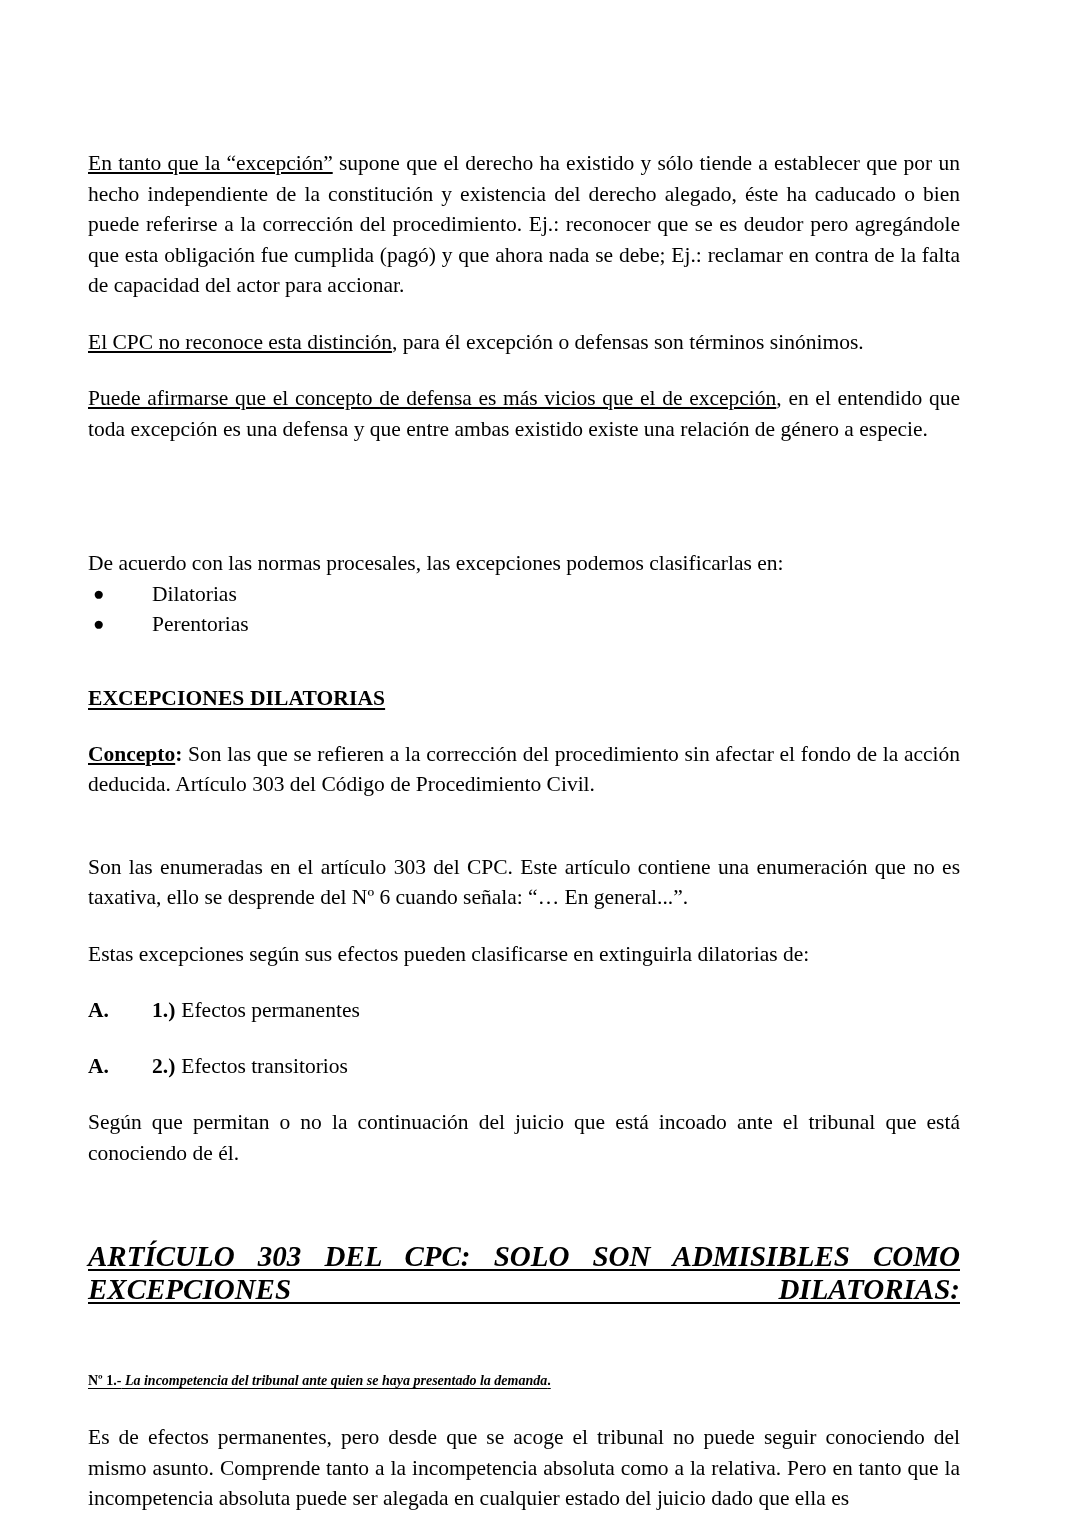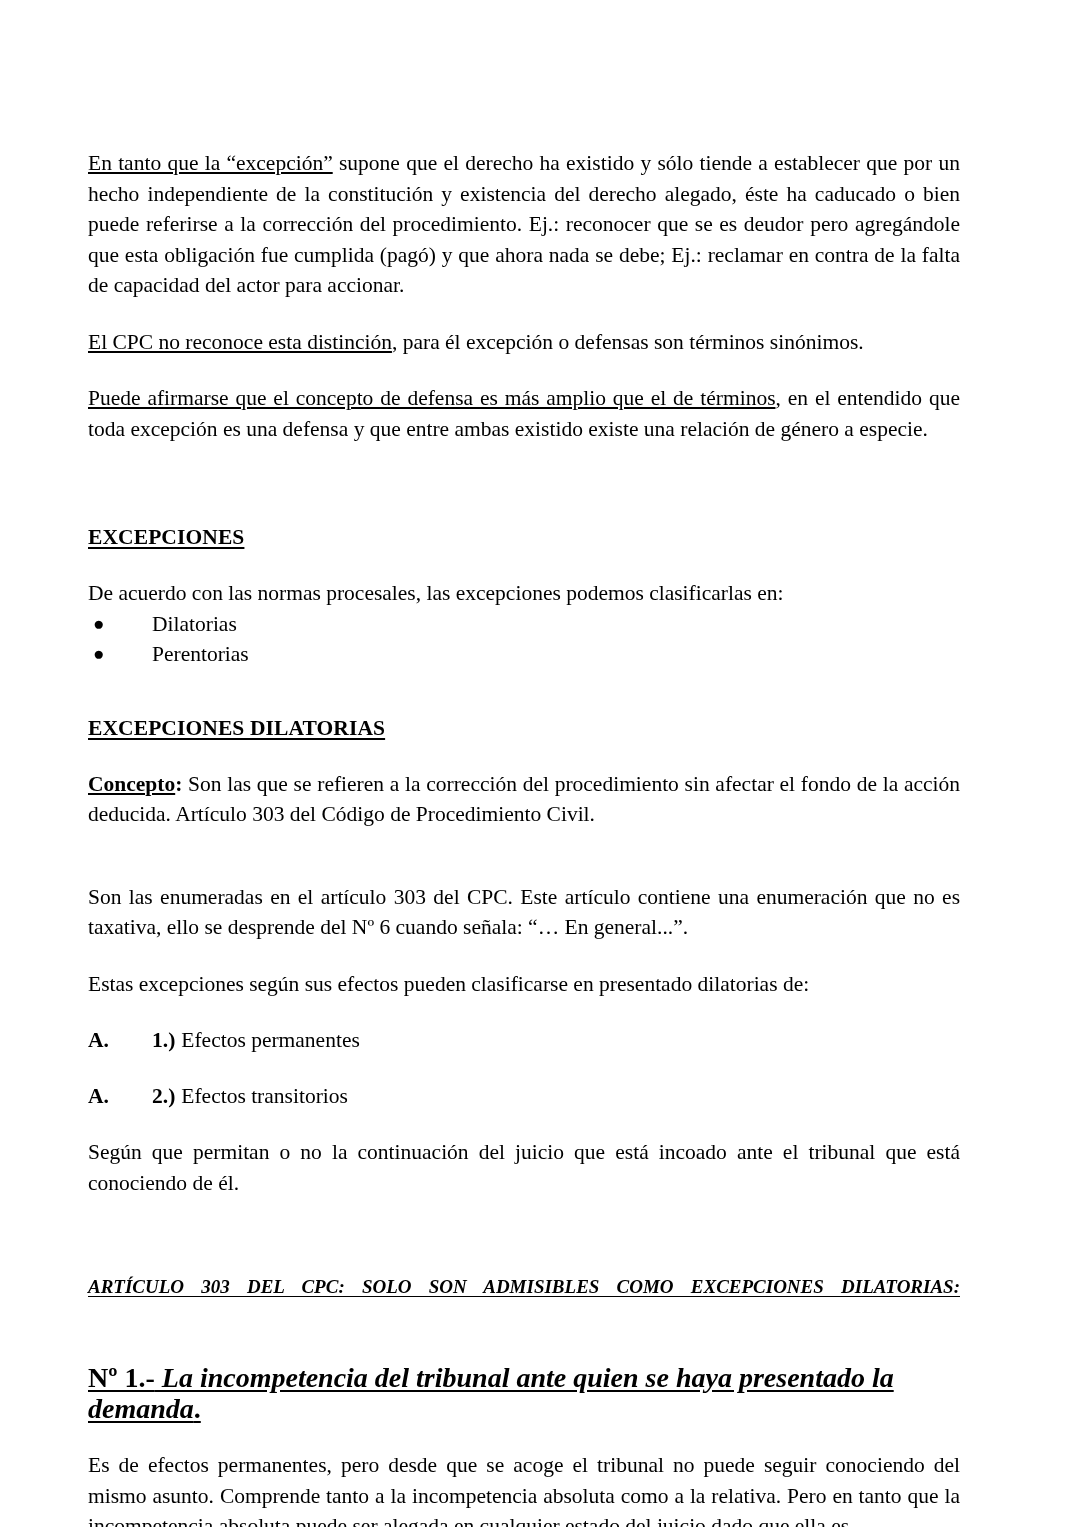--- a/index.html
+++ b/index.html
@@ -50,37 +50,37 @@
     margin: 0;
     font-size: 21.5px;
     line-height: 30px;
     font-weight: bold;
     text-decoration: underline;
     text-underline-offset: 3px;
     letter-spacing: 0.1px;
   }
   h2.heading-italic {
     margin: 0;
-    font-size: 19px;
+    font-size: 29px;
     line-height: 33px;
     font-weight: bold;
     font-style: italic;
     text-align: justify;
     text-decoration: underline;
     text-underline-offset: 3px;
   }
   h2.heading-italic::after {
     content: "";
     display: inline-block;
     width: 100%;
     height: 0;
   }
   h3.subheading {
     margin: 0;
-    font-size: 28px;
+    font-size: 14px;
     line-height: 31px;
     font-weight: bold;
     text-decoration: underline;
     text-underline-offset: 3px;
   }
   h3.subheading .it { font-style: italic; }
 
   
   ul.bullets {
     margin: 0;
@@ -126,25 +126,24 @@
   <div class="content">
 
     <p class="para"><span class="u">En tanto que la “excepción”</span><span> supone que el derecho ha existido y sólo tiende a establecer que por un hecho independiente de la constitución y existencia del derecho alegado, éste ha caducado o bien puede referirse a la corrección del procedimiento. Ej.: reconocer que se es deudor pero agregándole que esta obligación fue cumplida (pagó) y que ahora nada se debe;  Ej.: reclamar en contra de la falta de capacidad del actor para accionar.</span></p>
 
     <div class="gap-md"></div>
 
     <p class="para"><span class="u">El CPC  no reconoce esta distinción</span><span>, para él excepción o defensas son términos sinónimos.</span></p>
 
     <div class="gap-md"></div>
 
-    <p class="para"><span class="u">Puede afirmarse que el concepto de defensa es más amplio que el de términos</span><span>, en el entendido que toda excepción es una defensa y que entre ambas existido existe una relación de género a especie.</span></p>
+    <p class="para"><span class="u">Puede afirmarse que el concepto de defensa es más vicios que el de excepción</span><span>, en el entendido que toda excepción es una defensa y que entre ambas existido existe una relación de género a especie.</span></p>
 
     <div class="gap-xxl"></div>
 
-    <h2 class="heading">EXCEPCIONES</h2>
 
     <div class="gap-md"></div>
 
     <p class="para">De acuerdo con las normas procesales, las excepciones podemos clasificarlas en:</p>
 
     <ul class="bullets">
       <li><span class="bullet-glyph">●</span><span>Dilatorias</span></li>
       <li><span class="bullet-glyph">●</span><span>Perentorias</span></li>
     </ul>
 
@@ -158,21 +157,21 @@
 
     <div class="gap-md"></div>
 
 
     <div class="gap-md"></div>
 
     <p class="para">Son las enumeradas en el artículo 303 del CPC. Este artículo contiene una enumeración que no es taxativa, ello se desprende del Nº 6 cuando señala: “… En general...”.</p>
 
     <div class="gap-md"></div>
 
-    <p class="para">Estas excepciones según sus efectos pueden clasificarse en presentado dilatorias de:</p>
+    <p class="para">Estas excepciones según sus efectos pueden clasificarse en extinguirla dilatorias de:</p>
 
     <div class="gap-md"></div>
 
     <div class="alpha-row">
       <span class="alpha-label">A.</span>
       <span class="num-label">1.)</span>
       <span class="row-text">Efectos permanentes</span>
     </div>
 
     <div class="gap-md"></div>

